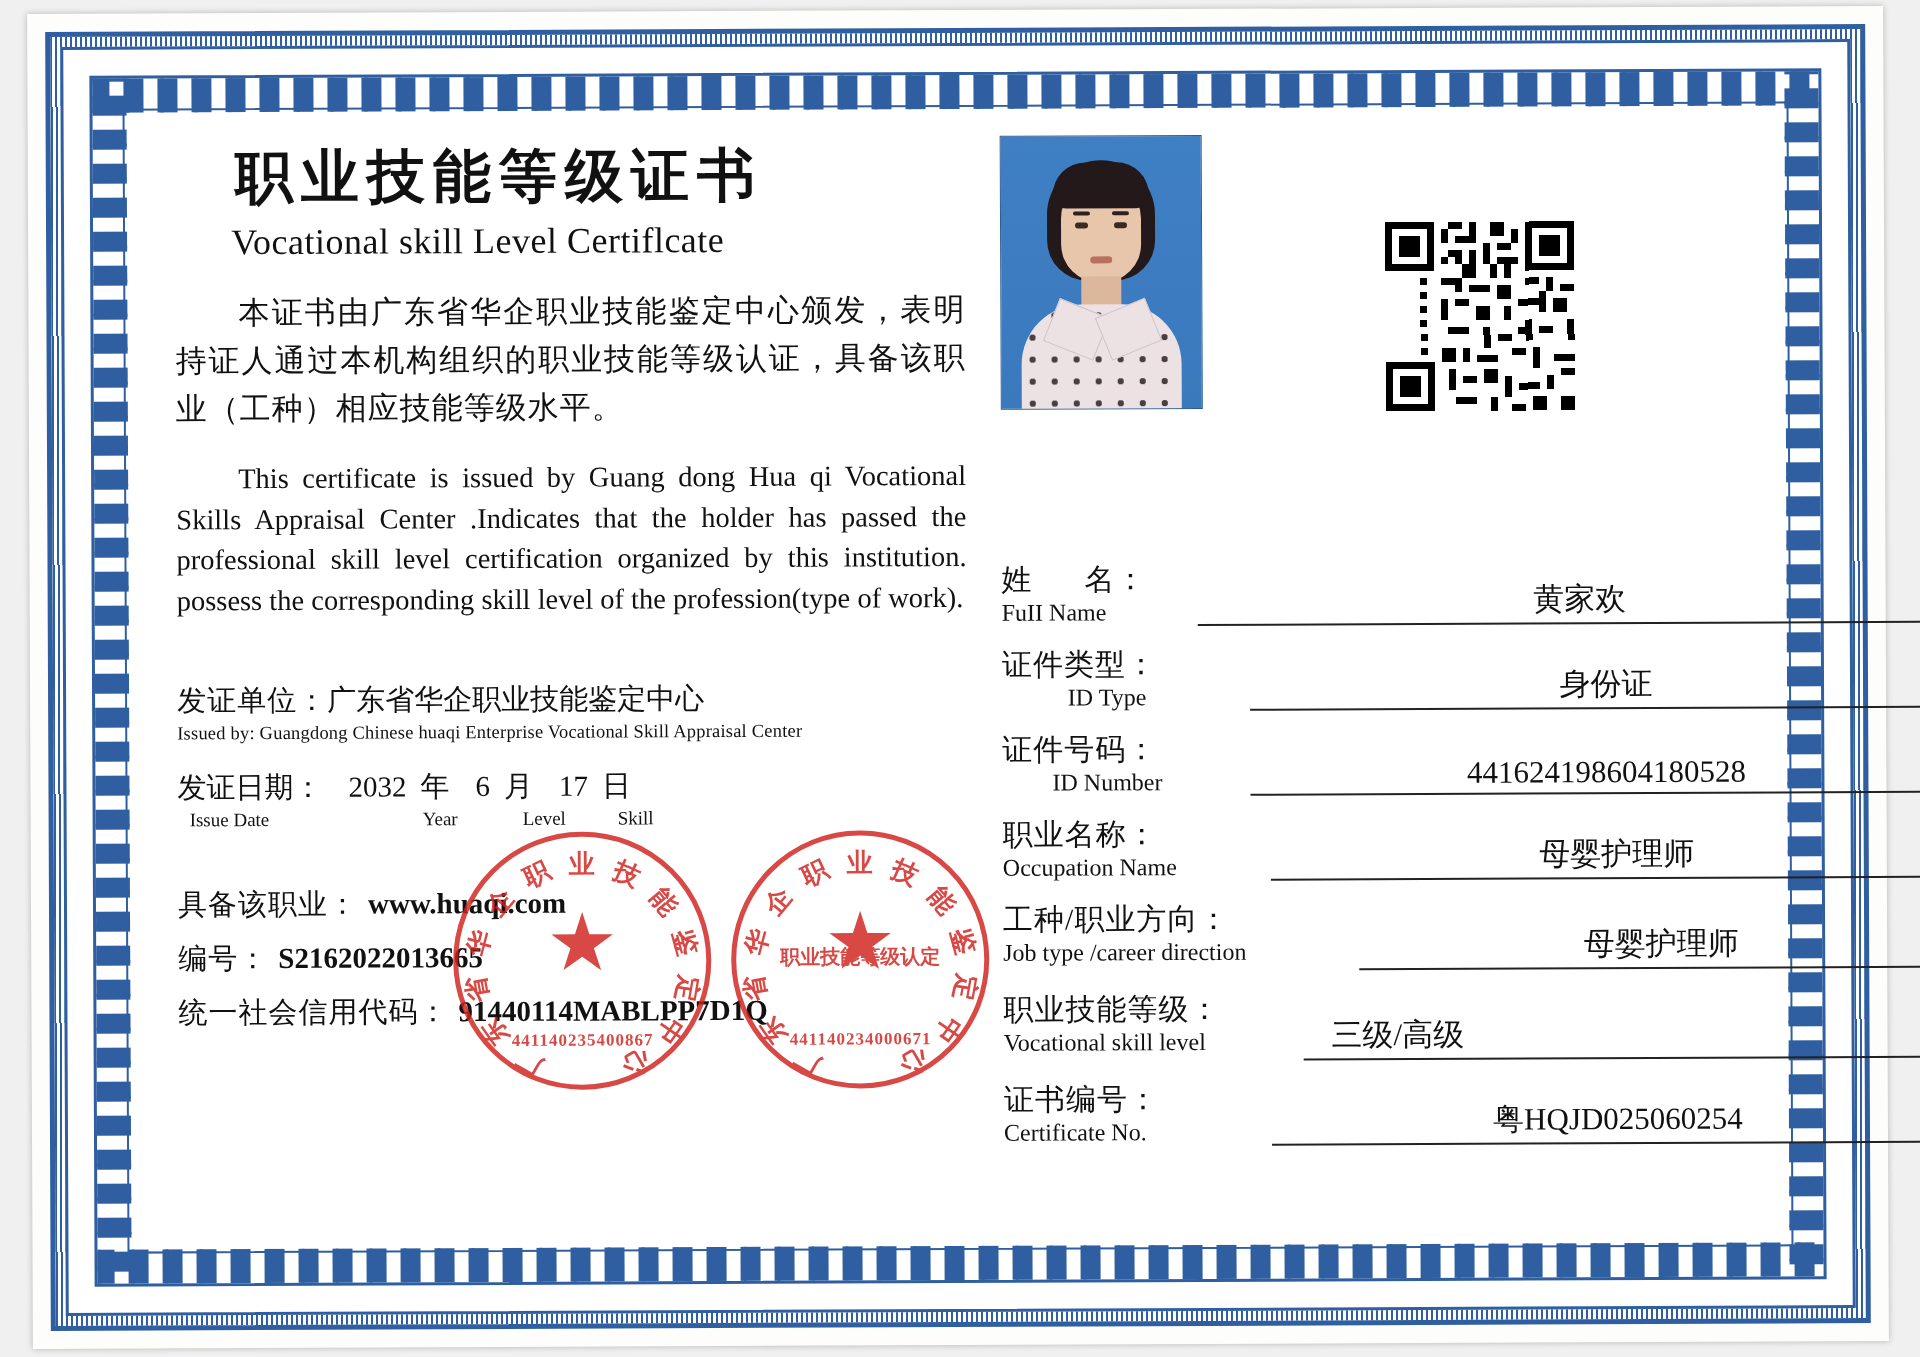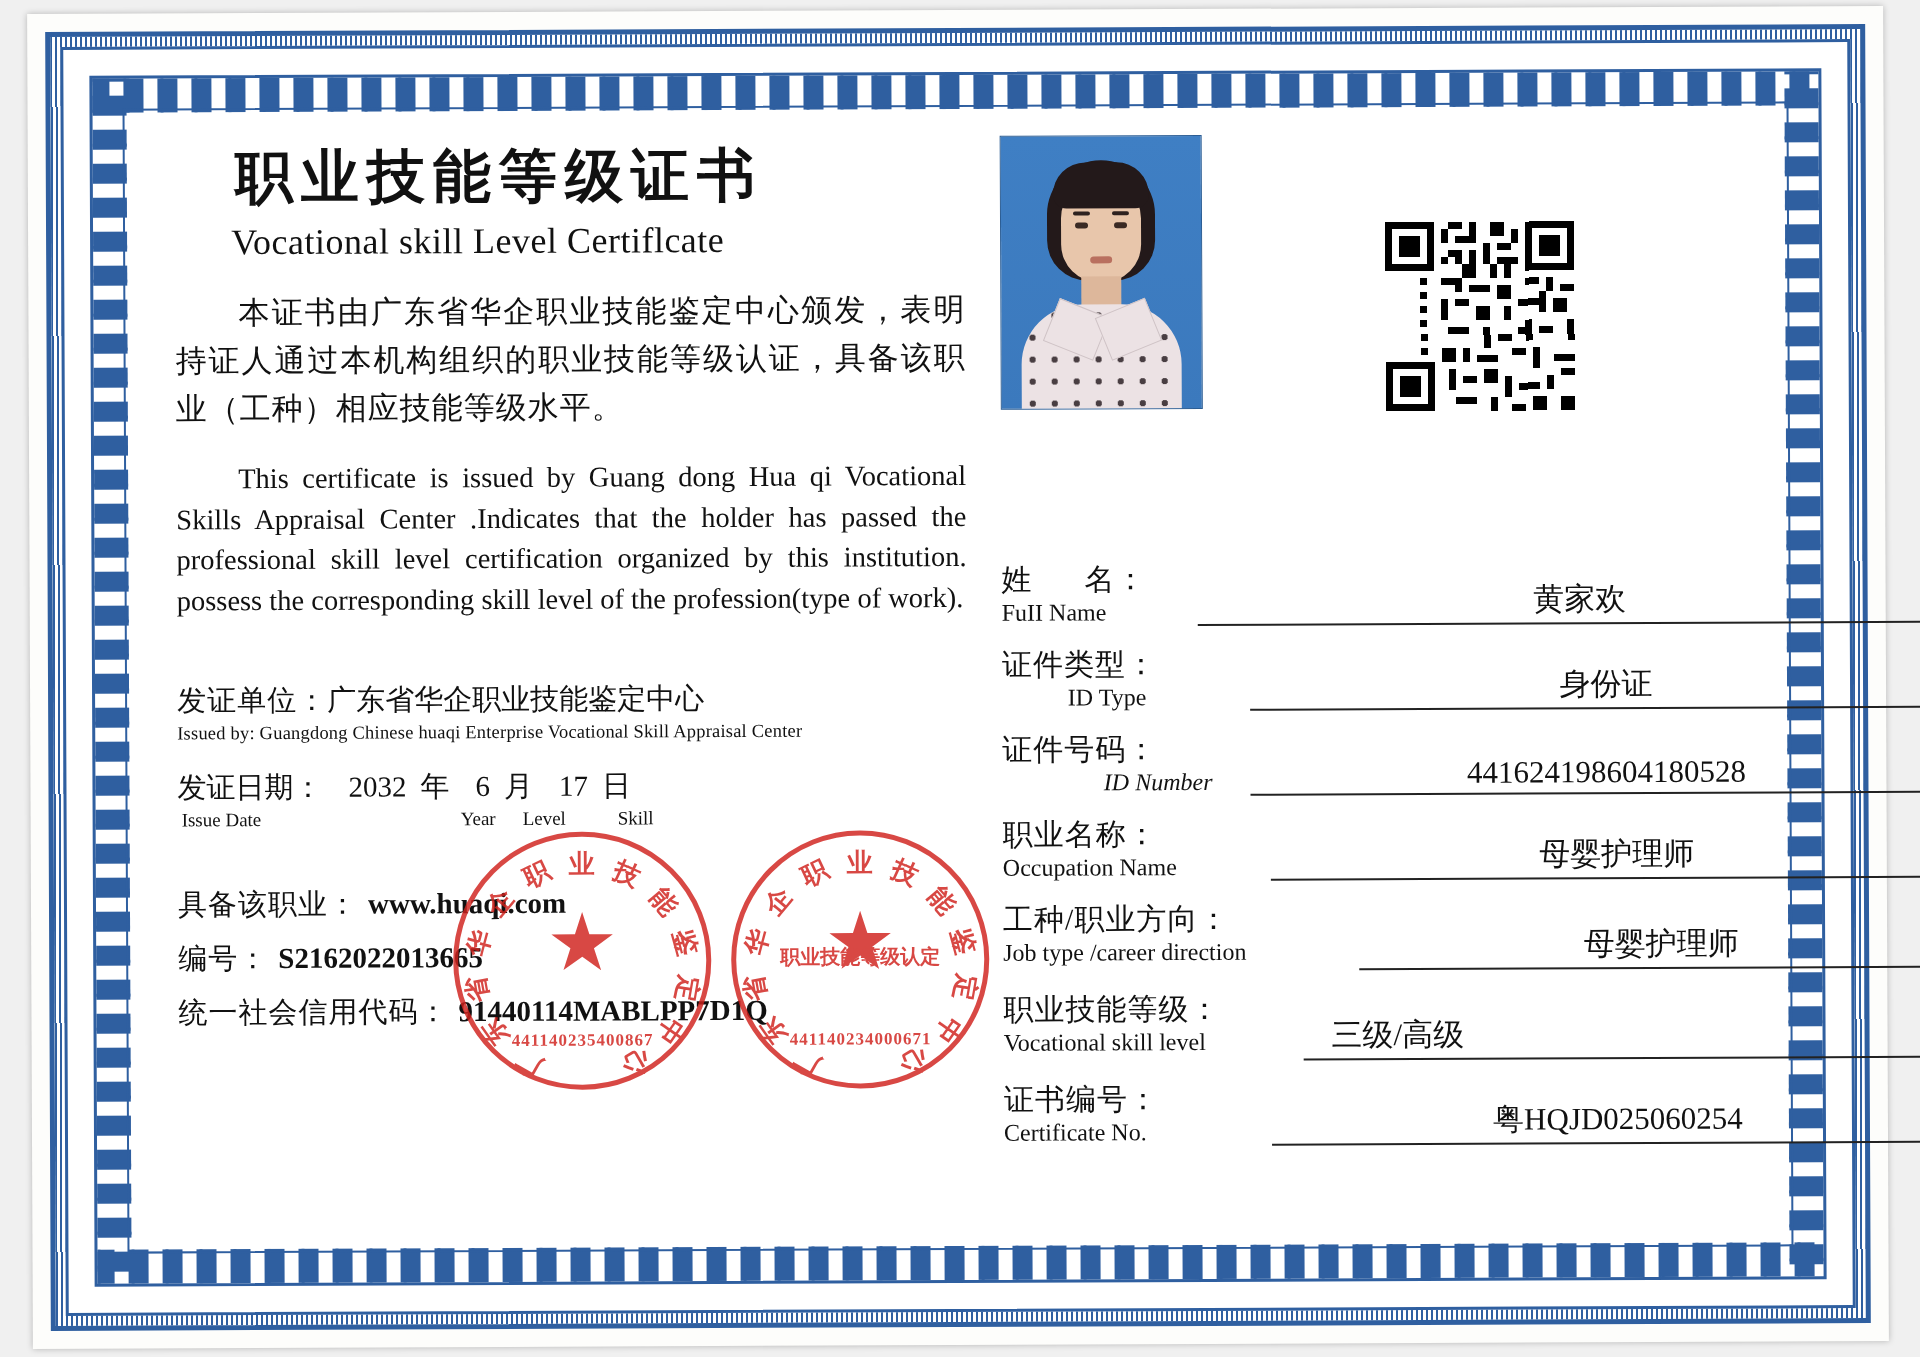--- a/index.html
+++ b/index.html
@@ -395,22 +395,22 @@
 
         <div class="issuer-row">
           <span class="lbl">发证单位：</span><span>广东省华企职业技能鉴定中心</span>
         </div>
         <div class="issuer-en">Issued by: Guangdong Chinese huaqi Enterprise Vocational Skill Appraisal Center</div>
 
         <div class="date-row">
           <span>发证日期：</span><span class="num">2032</span><span>年</span><span class="num">6</span><span>月</span><span class="num">17</span><span>日</span>
         </div>
         <div class="date-sub">
-          <span style="left:4px;">Issue Date</span>
-          <span style="left:245px;margin-left:38px;">Year</span>
+          <span style="left:12px;">Issue Date</span>
+          <span style="left:245px;">Year</span>
           <span style="left:345px;">Level</span>
           <span style="left:440px;">Skill</span>
         </div>
 
         <div class="footer-lines">
           <div class="footer-line">
             <span class="k">具备该职业：</span><span class="v">www.huaqi.com</span>
           </div>
           <div class="footer-line">
             <span class="k spaced-3">编</span><span class="k">号：</span><span class="v">S2162022013665</span>
@@ -549,21 +549,21 @@
               <span class="en" style="text-align:center;width:210px;">ID Type</span>
             </div>
             <div class="val center-v">
               <span>身份证</span>
             </div>
           </div>
 
           <div class="field wide">
             <div class="lab">
               <span class="cn">证件号码：</span>
-              <span class="en" style="text-align:right;width:210px;font-style:italic;">ID Number</span>
+              <span class="en" style="text-align:center;width:210px;">ID Number</span>
             </div>
             <div class="val center-v">
               <span>441624198604180528</span>
             </div>
           </div>
 
           <div class="field wider">
             <div class="lab">
               <span class="cn">职业名称：</span>
               <span class="en">Occupation Name</span>

